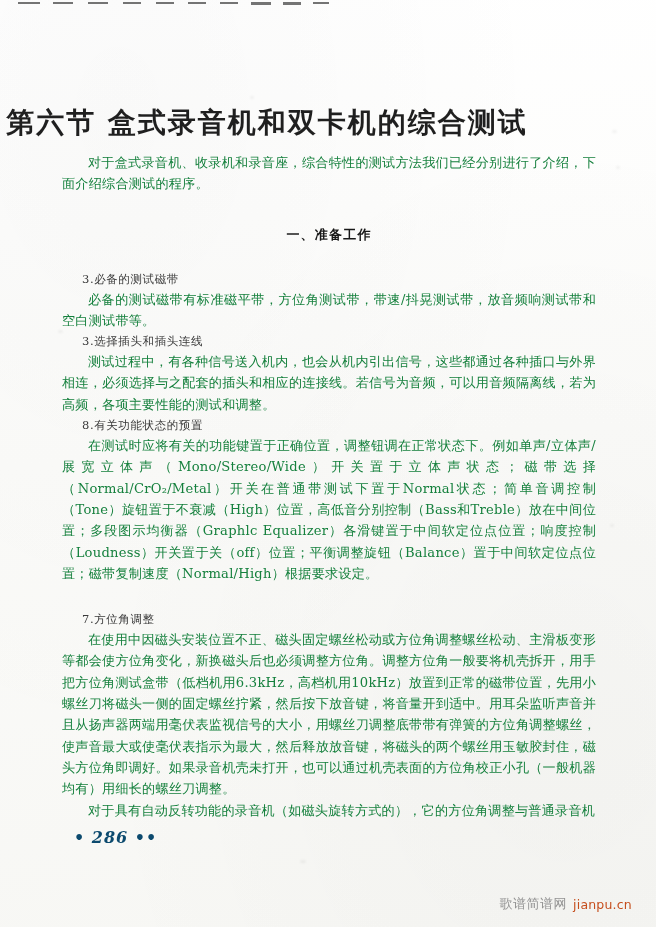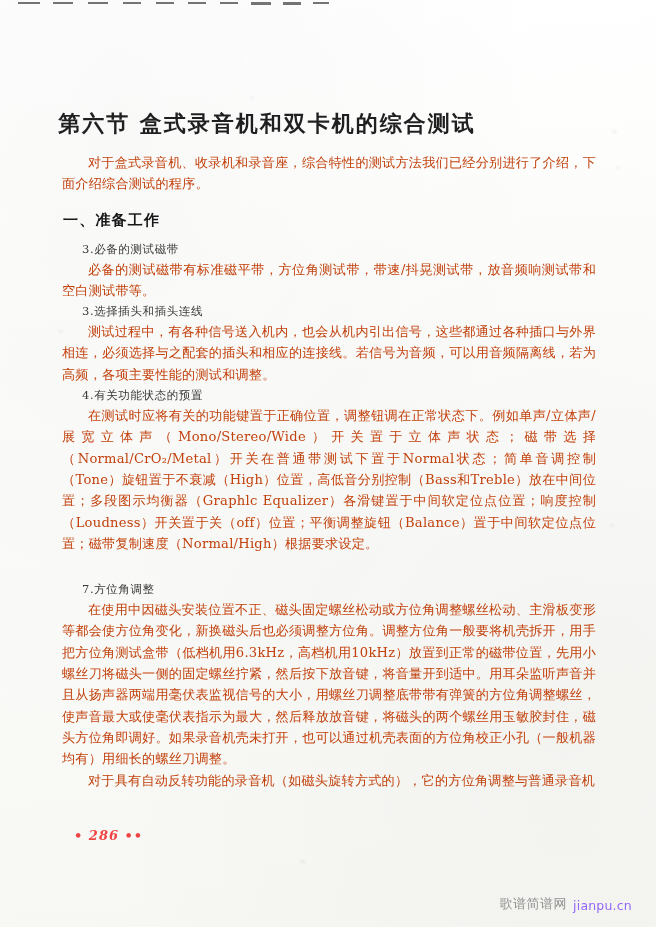--- a/index.html
+++ b/index.html
@@ -67,32 +67,33 @@
   }
 
   h1.section-title {
     margin: 0;
     padding: 0;
     position: absolute;
     left: 0;
     top: 108px;
     width: 534px;
     text-align: center;
-    font-size: 22px;
+    font-size: 28px;
     font-weight: 600;
     letter-spacing: 2.0px;
     line-height: 30px;
     font-family: "DejaVu Serif", "Liberation Serif", serif;
     color: #1f1f1f;
   }
 
   h2.sub-title {
-    margin: 1px;
-    padding: 0;
-    font-size: 15px;
+    margin: 16px;
+    padding: 0;
+    text-align: center;
+    font-size: 13px;
     font-weight: bold;
     letter-spacing: 1.2px;
     line-height: 22px;
     font-family: "DejaVu Sans", "Liberation Sans", sans-serif;
     color: #181818;
   }
 
   h3.item-title {
     margin: 0;
     padding: 0;
@@ -108,48 +109,48 @@
   p.body {
     margin: 0;
     padding: 0;
     text-indent: 26px;
     font-size: 13.1px;
     line-height: 21.3px;
     text-align: justify;
     text-justify: inter-character;
     letter-spacing: 0.25px;
     font-family: "DejaVu Serif", "Liberation Serif", serif;
-    color: #c2410c;
+    color: #15803d;
   }
 
   .gap-sm { height: 7px; }
   .gap-md { height: 13px; }
   .gap-lg { height: 18px; }
 
   
   #folio {
     position: absolute;
     left: 74px;
     top: 828px;
-    font-size: 13px;
+    font-size: 16px;
     font-weight: bold;
     font-style: italic;
     letter-spacing: 1px;
     font-family: "DejaVu Serif", "Liberation Serif", serif;
-    color: #ef4444;
+    color: #0c4a6e;
     z-index: 2;
   }
 
   
   #watermark {
     position: absolute;
     right: 24px;
     bottom: 14px;
     display: flex;
-    align-items: flex-end;
+    align-items: center;
     gap: 6px;
     z-index: 4;
     opacity: 0.92;
   }
   #watermark .wm-cn {
     font-size: 13px;
     letter-spacing: 0.5px;
     color: #8a8a8a;
     font-family: "DejaVu Sans", "Liberation Sans", sans-serif;
   }
@@ -207,34 +208,34 @@
 
     <div class="gap-sm"></div>
 
 
     <h3 class="item-title">3.必备的测试磁带</h3>
     <p class="body">必备的测试磁带有标准磁平带，方位角测试带，带速/抖晃测试带，放音频响测试带和空白测试带等。</p>
 
     <h3 class="item-title">3.选择插头和插头连线</h3>
     <p class="body">测试过程中，有各种信号送入机内，也会从机内引出信号，这些都通过各种插口与外界相连，必须选择与之配套的插头和相应的连接线。若信号为音频，可以用音频隔离线，若为高频，各项主要性能的测试和调整。</p>
 
-    <h3 class="item-title">4.有关功能状态的预置</h3>
+    <h3 class="item-title">8.有关功能状态的预置</h3>
     <p class="body">在测试时应将有关的功能键置于正确位置，调整钮调在正常状态下。例如单声/立体声/展宽立体声（Mono/Stereo/Wide）开关置于立体声状态；磁带选择（Normal/CrO₂/Metal）开关在普通带测试下置于Normal状态；简单音调控制（Tone）旋钮置于不衰减（High）位置，高低音分别控制（Bass和Treble）放在中间位置；多段图示均衡器（Graphlc Equalizer）各滑键置于中间软定位点位置；响度控制（Loudness）开关置于关（off）位置；平衡调整旋钮（Balance）置于中间软定位点位置；磁带复制速度（Normal/High）根据要求设定。</p>
 
     <div class="gap-lg"></div>
 
 
     <div class="gap-sm"></div>
 
     <h3 class="item-title">7.方位角调整</h3>
     <p class="body">在使用中因磁头安装位置不正、磁头固定螺丝松动或方位角调整螺丝松动、主滑板变形等都会使方位角变化，新换磁头后也必须调整方位角。调整方位角一般要将机壳拆开，用手把方位角测试盒带（低档机用6.3kHz，高档机用10kHz）放置到正常的磁带位置，先用小螺丝刀将磁头一侧的固定螺丝拧紧，然后按下放音键，将音量开到适中。用耳朵监听声音并且从扬声器两端用毫伏表监视信号的大小，用螺丝刀调整底带带有弹簧的方位角调整螺丝，使声音最大或使毫伏表指示为最大，然后释放放音键，将磁头的两个螺丝用玉敏胶封住，磁头方位角即调好。如果录音机壳未打开，也可以通过机壳表面的方位角校正小孔（一般机器均有）用细长的螺丝刀调整。</p>
 
     <p class="body">对于具有自动反转功能的录音机（如磁头旋转方式的），它的方位角调整与普通录音机</p>
   </div>
 
   <div id="folio">• 286 ••</div>
 
   <div id="watermark">
     <span class="wm-cn">歌谱简谱网</span>
-    <span class="wm-url" style="color: #8b5cf6;">jianpu.cn</span>
+    <span class="wm-url" style="color: #c2410c;">jianpu.cn</span>
   </div>
 
 </div>
 
 </body></html>

